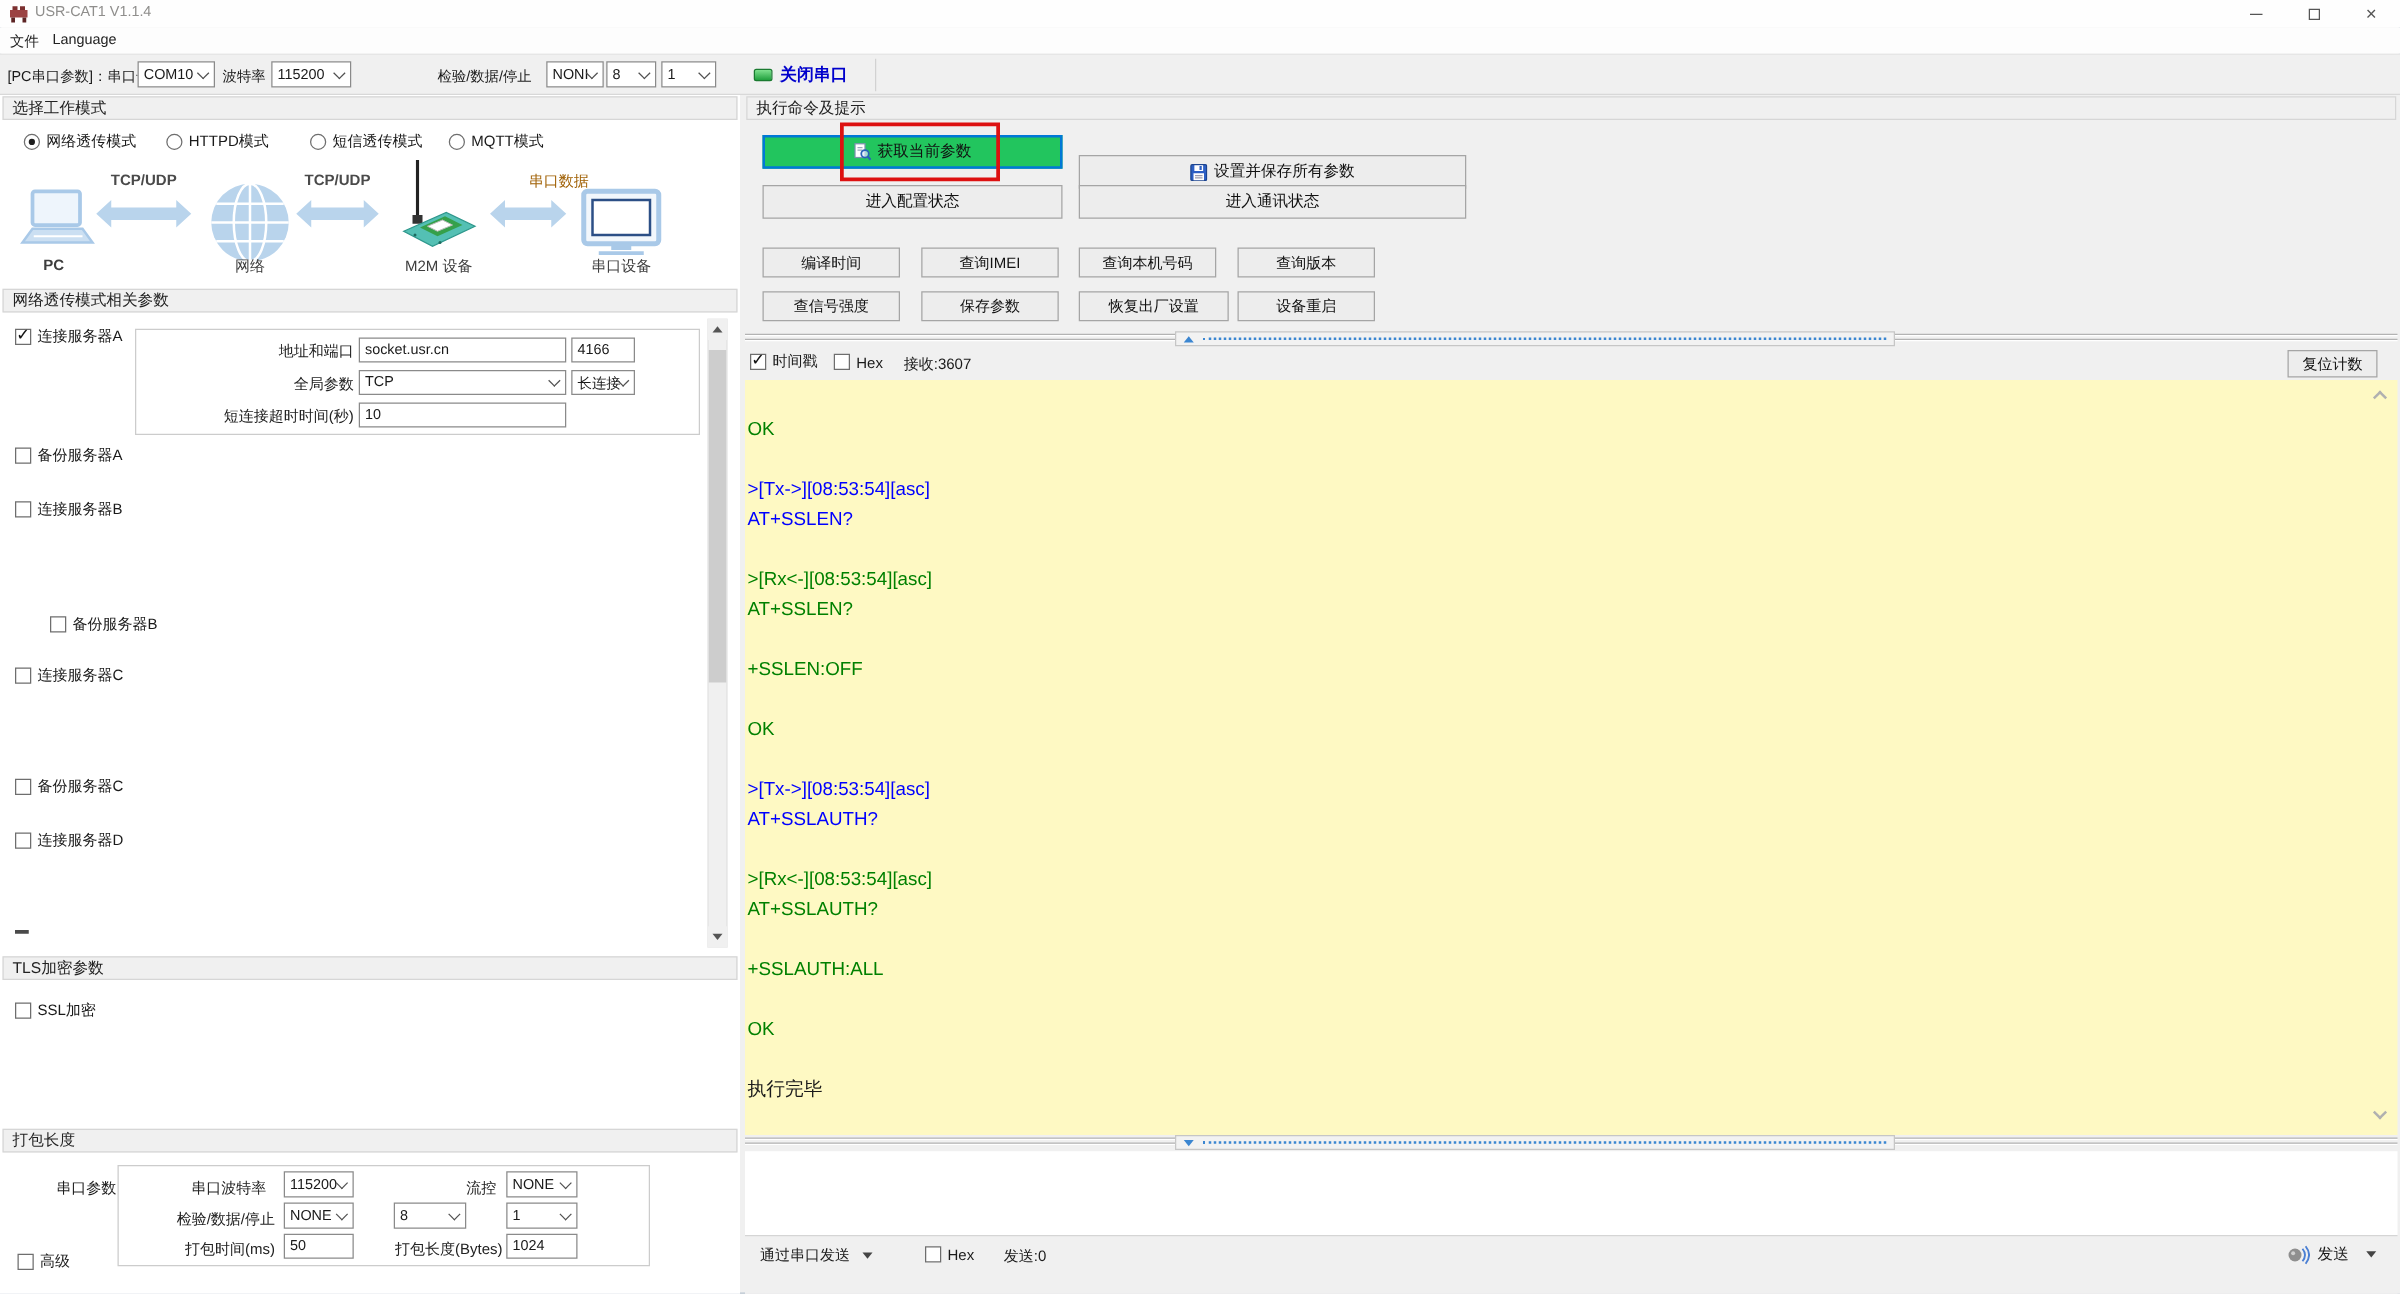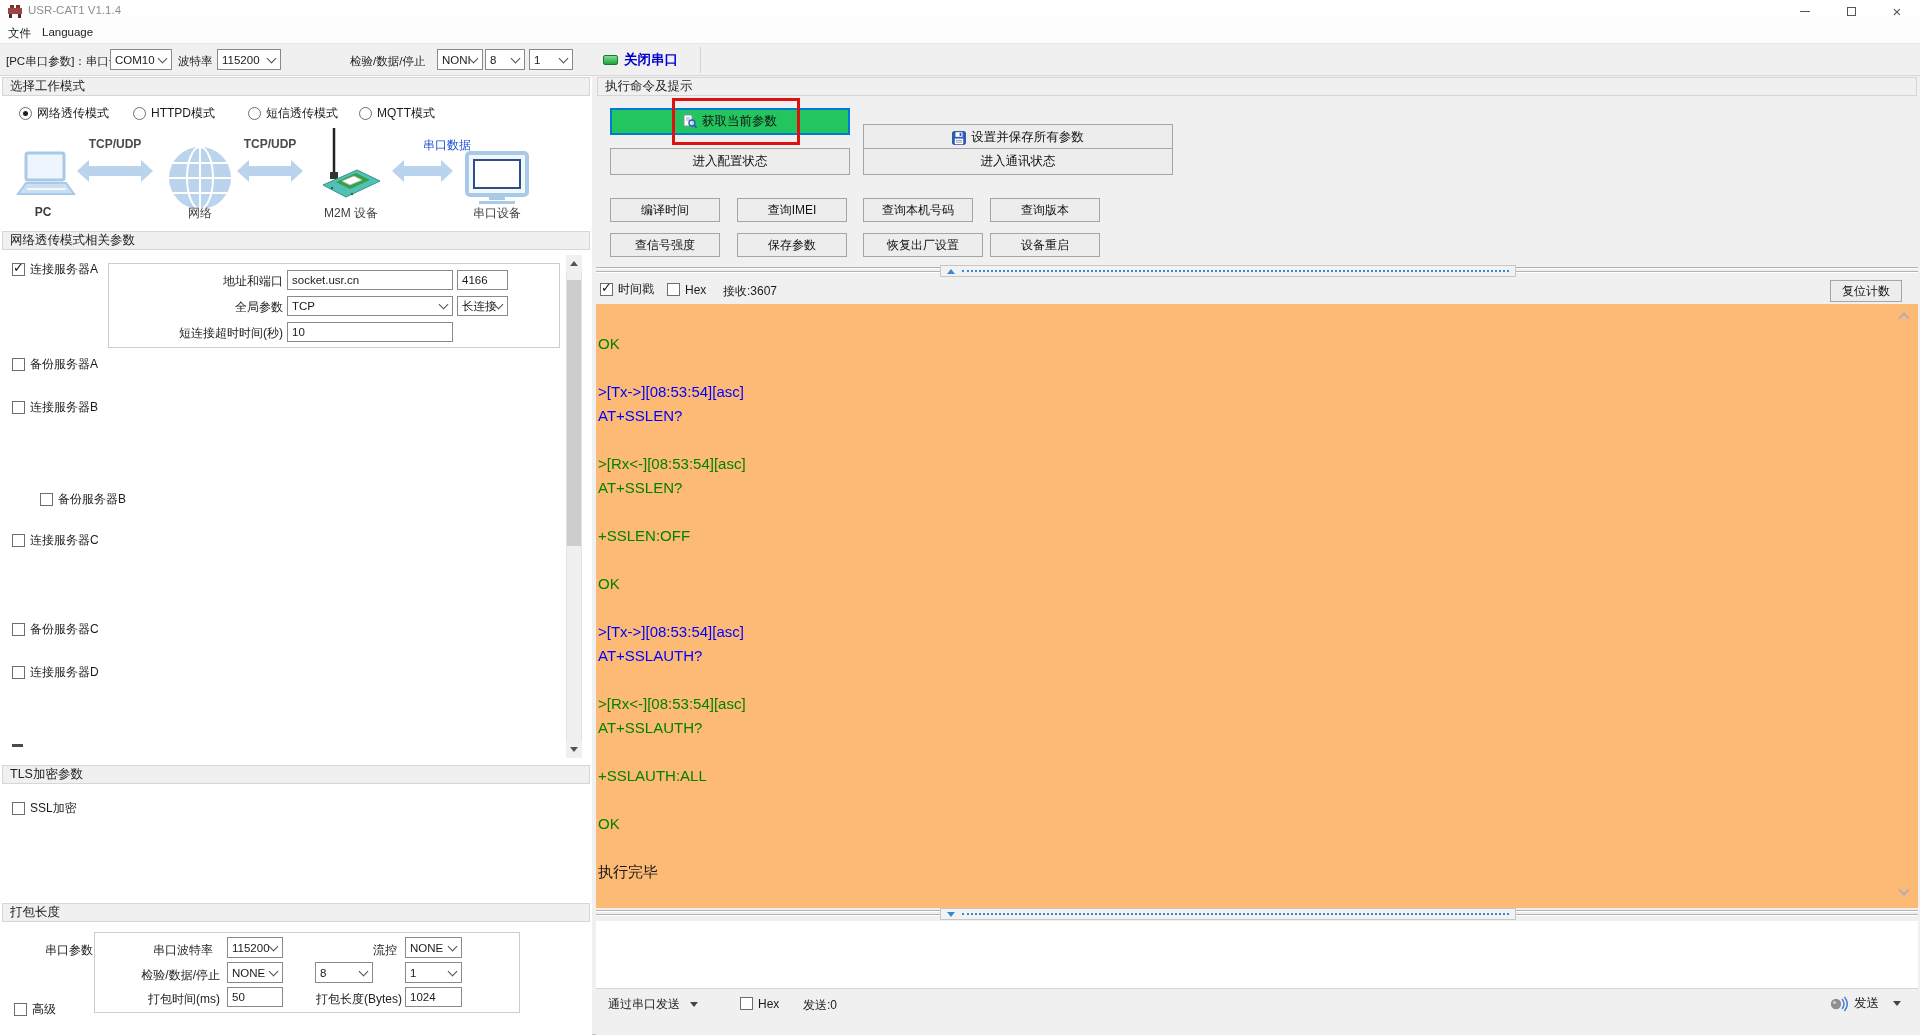--- a/index.html
+++ b/index.html
@@ -46,21 +46,21 @@
   .split{position:absolute;left:0;width:1322px;height:12px}
   .split-line{position:absolute;left:0;right:0;height:1px;background:#b3b3b3;box-shadow:0 1px 0 #ffffff}
   .split-handle{position:absolute;top:0;height:12px;background:#f2f2f2;border:1px solid #c6c6c6;display:flex;align-items:center;padding:0 6px}
   .tri-up-b{width:0;height:0;border-left:4px solid transparent;border-right:4px solid transparent;border-bottom:5px solid #3b86d1}
   .tri-dn-b{width:0;height:0;border-left:4px solid transparent;border-right:4px solid transparent;border-top:5px solid #3b86d1}
   .dotline{flex:1;border-top:2px dotted #3b86d1;margin-left:7px}
   .chev{position:absolute;width:8px;height:8px;border-right:2px solid #b0b0b0;border-bottom:2px solid #b0b0b0}
   .chev.up{transform:rotate(-135deg)}
   .chev.down{transform:rotate(45deg)}
   
-  .logarea{position:absolute;background:#fdba74}
+  .logarea{position:absolute;background:#fef9c3}
   .log-text{position:absolute;font-size:15px;line-height:24px;white-space:pre}
   .log-line{height:24px}
   
   .led{position:absolute;width:15px;height:10px;border-radius:2px;border:1px solid #1a7a30;background:linear-gradient(#7de08d,#21a03e)}
   .close-label{font-weight:bold;font-size:13.5px;color:#0000cc}
   .vsep{position:absolute;width:1px;background:#d2d2d2}
   .annotation{position:absolute;border:3px solid #dd1111;pointer-events:none;z-index:9}
   .tri-sm{width:0;height:0;border-left:4px solid transparent;border-right:4px solid transparent;border-top:5px solid #444;display:inline-block}
   .dropbtn{position:absolute;display:flex;align-items:center;gap:10px;font-size:12px;padding:2px 4px}
   .sendbtn{position:absolute;display:flex;align-items:center;gap:6px;font-size:12.5px}
@@ -170,21 +170,21 @@
 
     <polygon points="392,49 404,38 404,44 441,44 441,38 453,49 441,60 441,54 404,54 404,60" fill="#b9d4ec"></polygon>
 
     <rect x="467" y="31" width="60" height="42" rx="3" fill="#f2f7fc" stroke="#a9c9e8" stroke-width="4"></rect>
     <rect x="474" y="38" width="46" height="28" fill="#ffffff" stroke="#2c4f86" stroke-width="2"></rect>
     <rect x="489" y="73" width="16" height="5" fill="#a9c9e8"></rect>
     <rect x="479" y="79" width="36" height="3" fill="#a9c9e8"></rect>
   </svg>
   <span class="dlabel" style="left:115px;top:61px">TCP/UDP</span>
   <span class="dlabel" style="left:270px;top:61px">TCP/UDP</span>
-  <span class="dlabel" style="left:447px;top:61px;font-weight:normal;color:#1d4ed8">串口数据</span>
+  <span class="dlabel" style="left:447px;top:61px;font-weight:normal;color:#a16207">串口数据</span>
   <span class="nlabel" style="left:43px;top:129px">PC</span>
   <span class="nlabel" style="left:200px;top:129px;font-weight:normal">网络</span>
   <span class="nlabel" style="left:351px;top:129px;font-weight:normal">M2M 设备</span>
   <span class="nlabel" style="left:497px;top:129px;font-weight:normal">串口设备</span>
 
   <div class="ghd" style="left:2px;top:155px;width:588px">网络透传模式相关参数</div>
 
   <div class="cbrow" style="left:12px;top:186px">
     <span class="cb on"></span>
     <span>连接服务器A</span>

